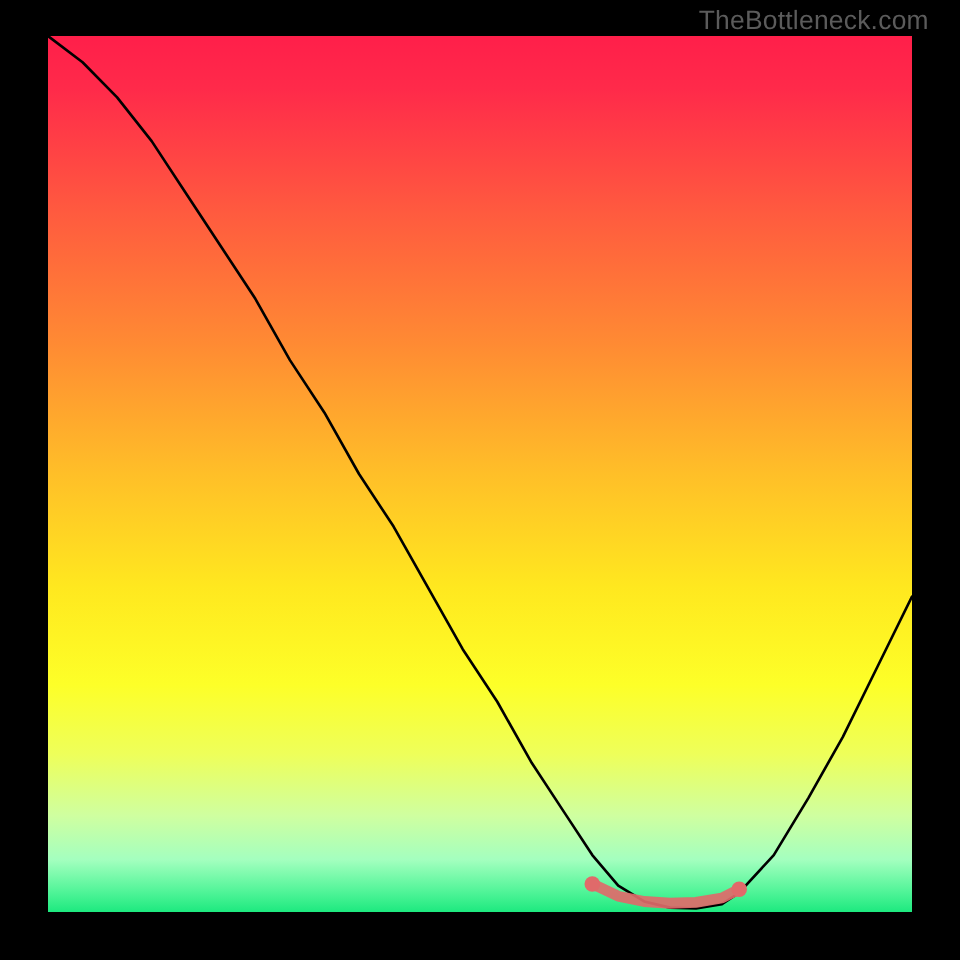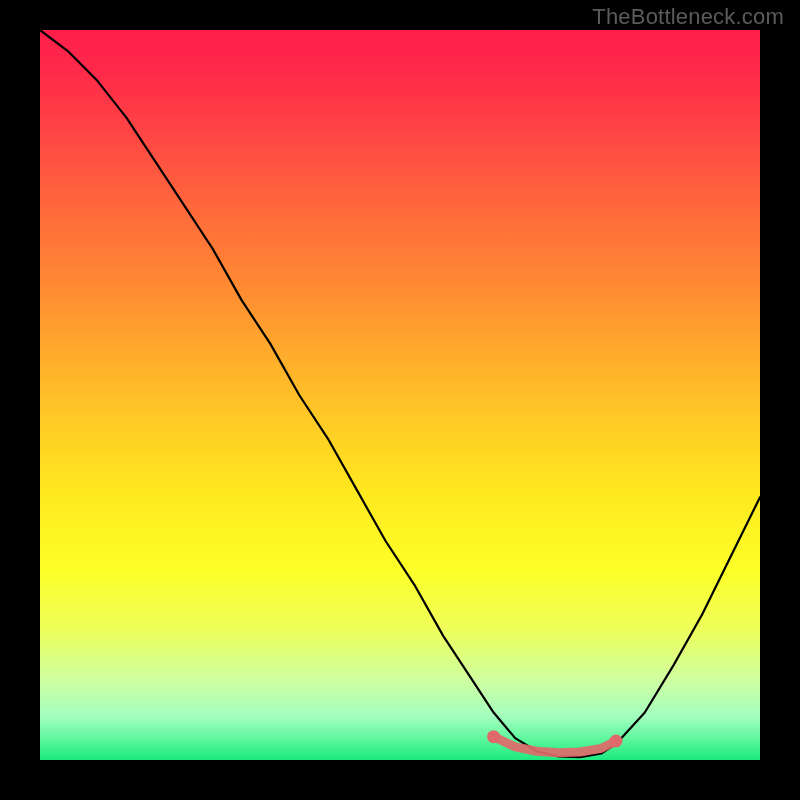--- a/index.html
+++ b/index.html
@@ -13,21 +13,21 @@
   }
   .frame {
     position: relative;
     width: 800px;
     height: 800px;
     background: #000;
   }
   .watermark {
     position: absolute;
     top: 4px;
-    right: 16px;
+    right: 26px;
     color: #5b5b5b;
     font-size: 22px;
     font-weight: 400;
     letter-spacing: 0.2px;
     z-index: 10;
     margin-left: 16px;
   }
   .plot-area {
     position: absolute;
     left: 40px;

